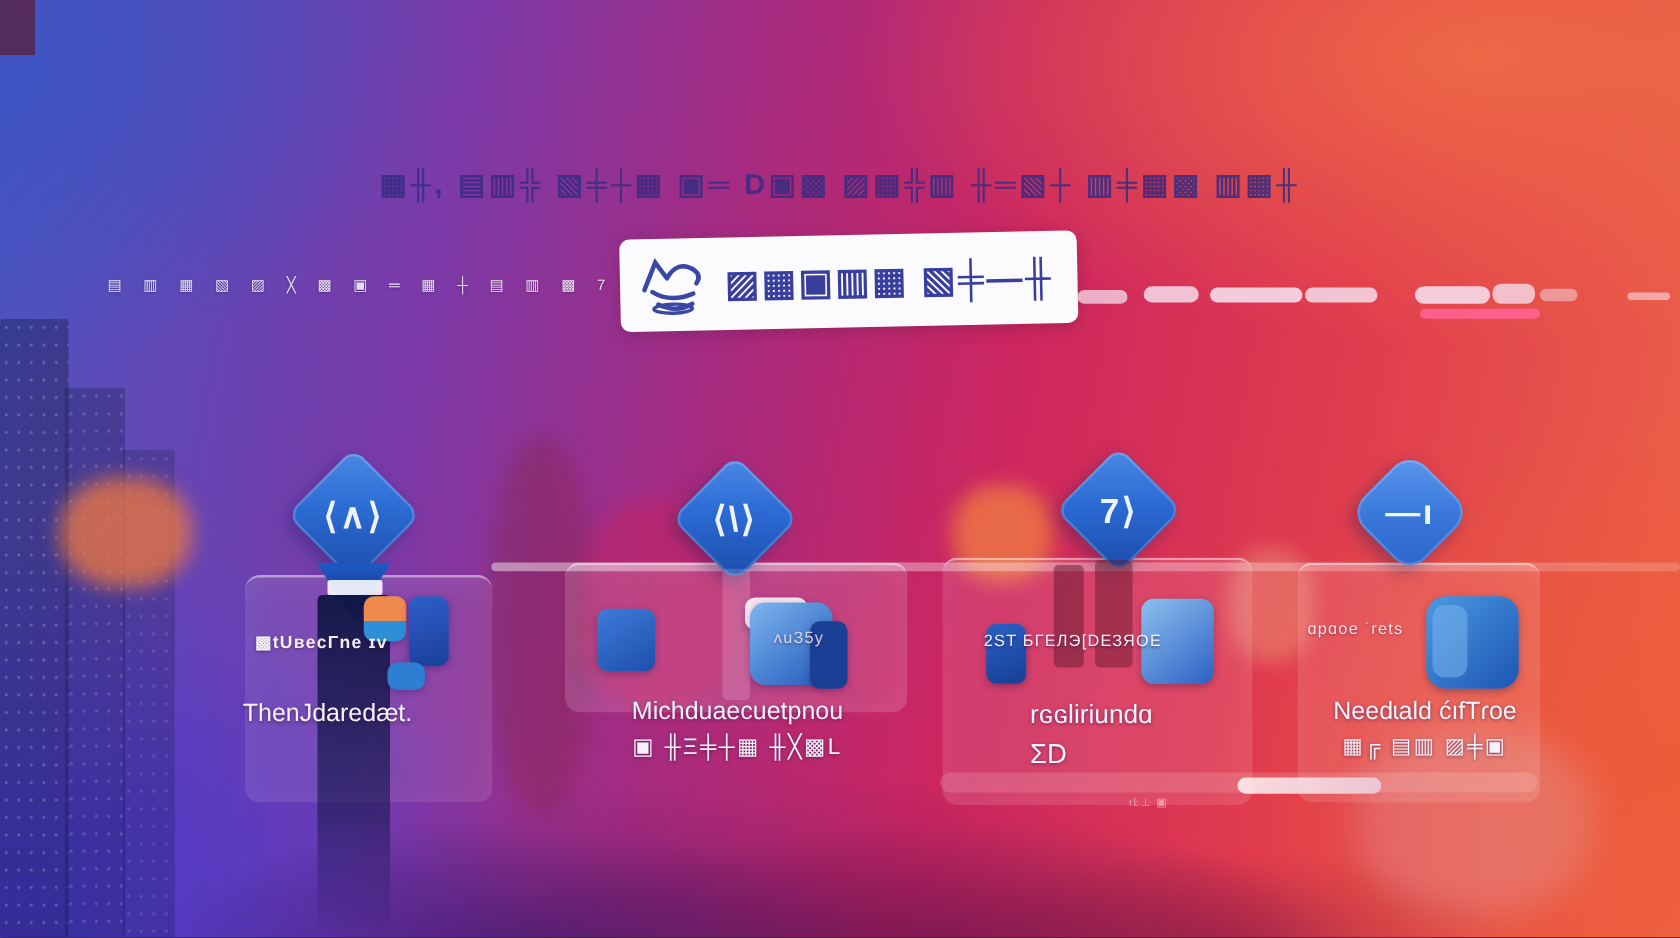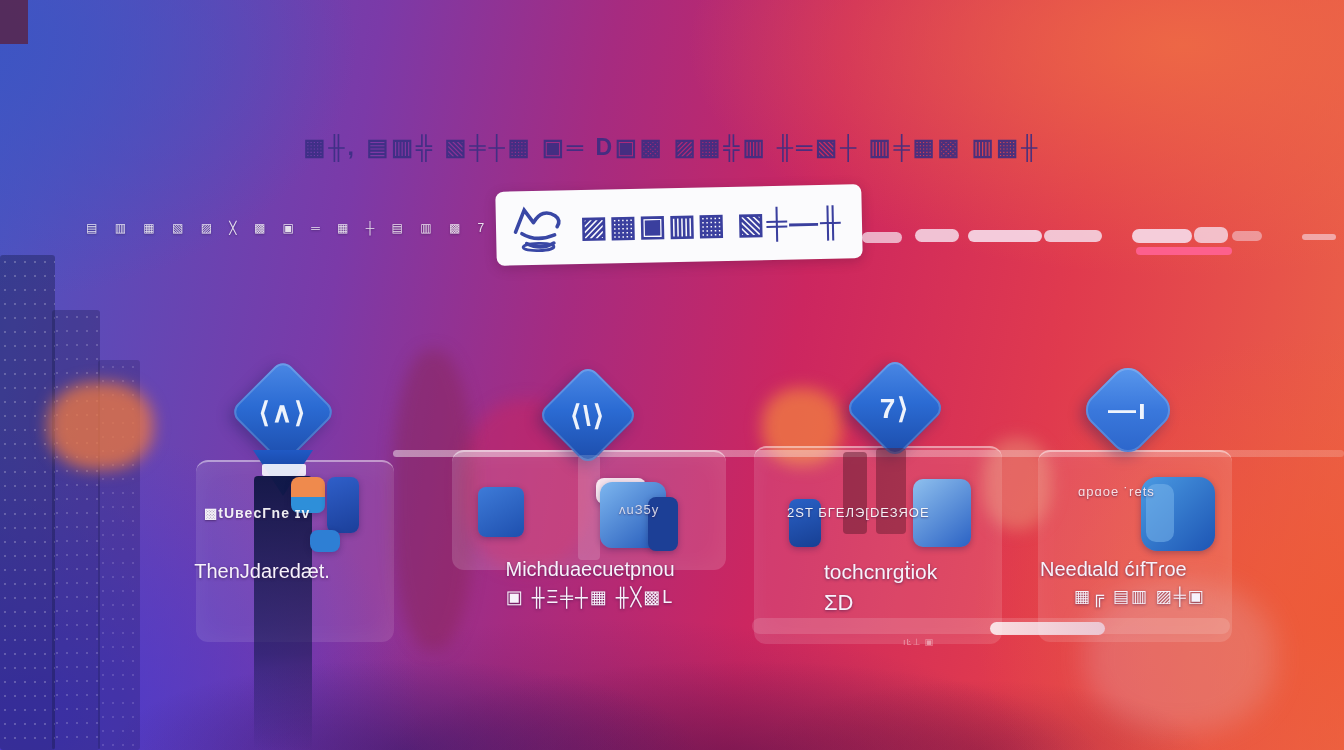--- a/index.html
+++ b/index.html
@@ -146,25 +146,25 @@
   <div class="abs caption" style="left:462px;top:558px;width:256px;text-align:center;font-size:20px;">Michduaecuetpnou</div>
 
   <div class="abs diamond" style="left:859px;top:372px;width:72px;height:72px;">
     <span class="glyph">7⟩</span>
   </div>
   <div class="abs" style="left:843px;top:452px;width:24px;height:82px;background:rgba(95,25,45,.5);border-radius:4px;"></div>
   <div class="abs" style="left:876px;top:448px;width:30px;height:86px;background:rgba(95,25,45,.45);border-radius:4px;"></div>
   <div class="cube" style="left:789px;top:499px;width:32px;height:48px;background:linear-gradient(160deg,#2a61c6,#173f93);"></div>
   <div class="cube" style="left:913px;top:479px;width:58px;height:68px;background:linear-gradient(140deg,#8fc0ee,#2b62c4);border-radius:10px;"></div>
   <div class="abs smalltext" style="left:787px;top:505px;">2ST БГЕЛЭ[DЕЗЯОЕ</div>
-  <div class="abs caption" style="left:824px;top:560px;font-size:21px;">tochcnrgṫiok</div>
+  <div class="abs caption" style="left:824px;top:560px;font-size:21px;">rɢɢliriundɑ</div>
   <div class="abs caption" style="left:824px;top:590px;font-size:22px;">ΣD</div>
 
   <div class="abs diamond light" style="left:1093px;top:375px;width:70px;height:70px;">
     <span class="glyph">—ı</span>
   </div>
   <div class="cube" style="left:1141px;top:477px;width:74px;height:74px;background:linear-gradient(135deg,#4a9ae2,#1d55b4);border-radius:16px;"></div>
   <div class="cube" style="left:1146px;top:484px;width:28px;height:58px;background:rgba(120,180,235,.55);border-radius:10px;box-shadow:none;"></div>
-  <div class="abs smalltext" style="left:1046px;top:484px;color:rgba(255,238,242,.9);margin-left:32px;">ɑрɑoe ˙rеts</div>
-  <div class="abs caption" style="left:1040px;top:558px;width:200px;text-align:left;font-size:20px;">Needɩald ćıfTɾoe</div>
+  <div class="abs smalltext" style="left:1046px;top:495px;color:rgba(255,238,242,.9);">ɑрɑoe ˙rеts</div>
+  <div class="abs caption" style="left:1040px;top:558px;width:200px;text-align:center;font-size:20px;">Needɩald ćıfTɾoe</div>
   <div class="abs caption" style="left:1040px;top:586px;width:200px;text-align:center;font-size:17px;letter-spacing:2px;">▦╔ ▤▥ ▨╪▣</div>
 
 </div>
 
 </body></html>

